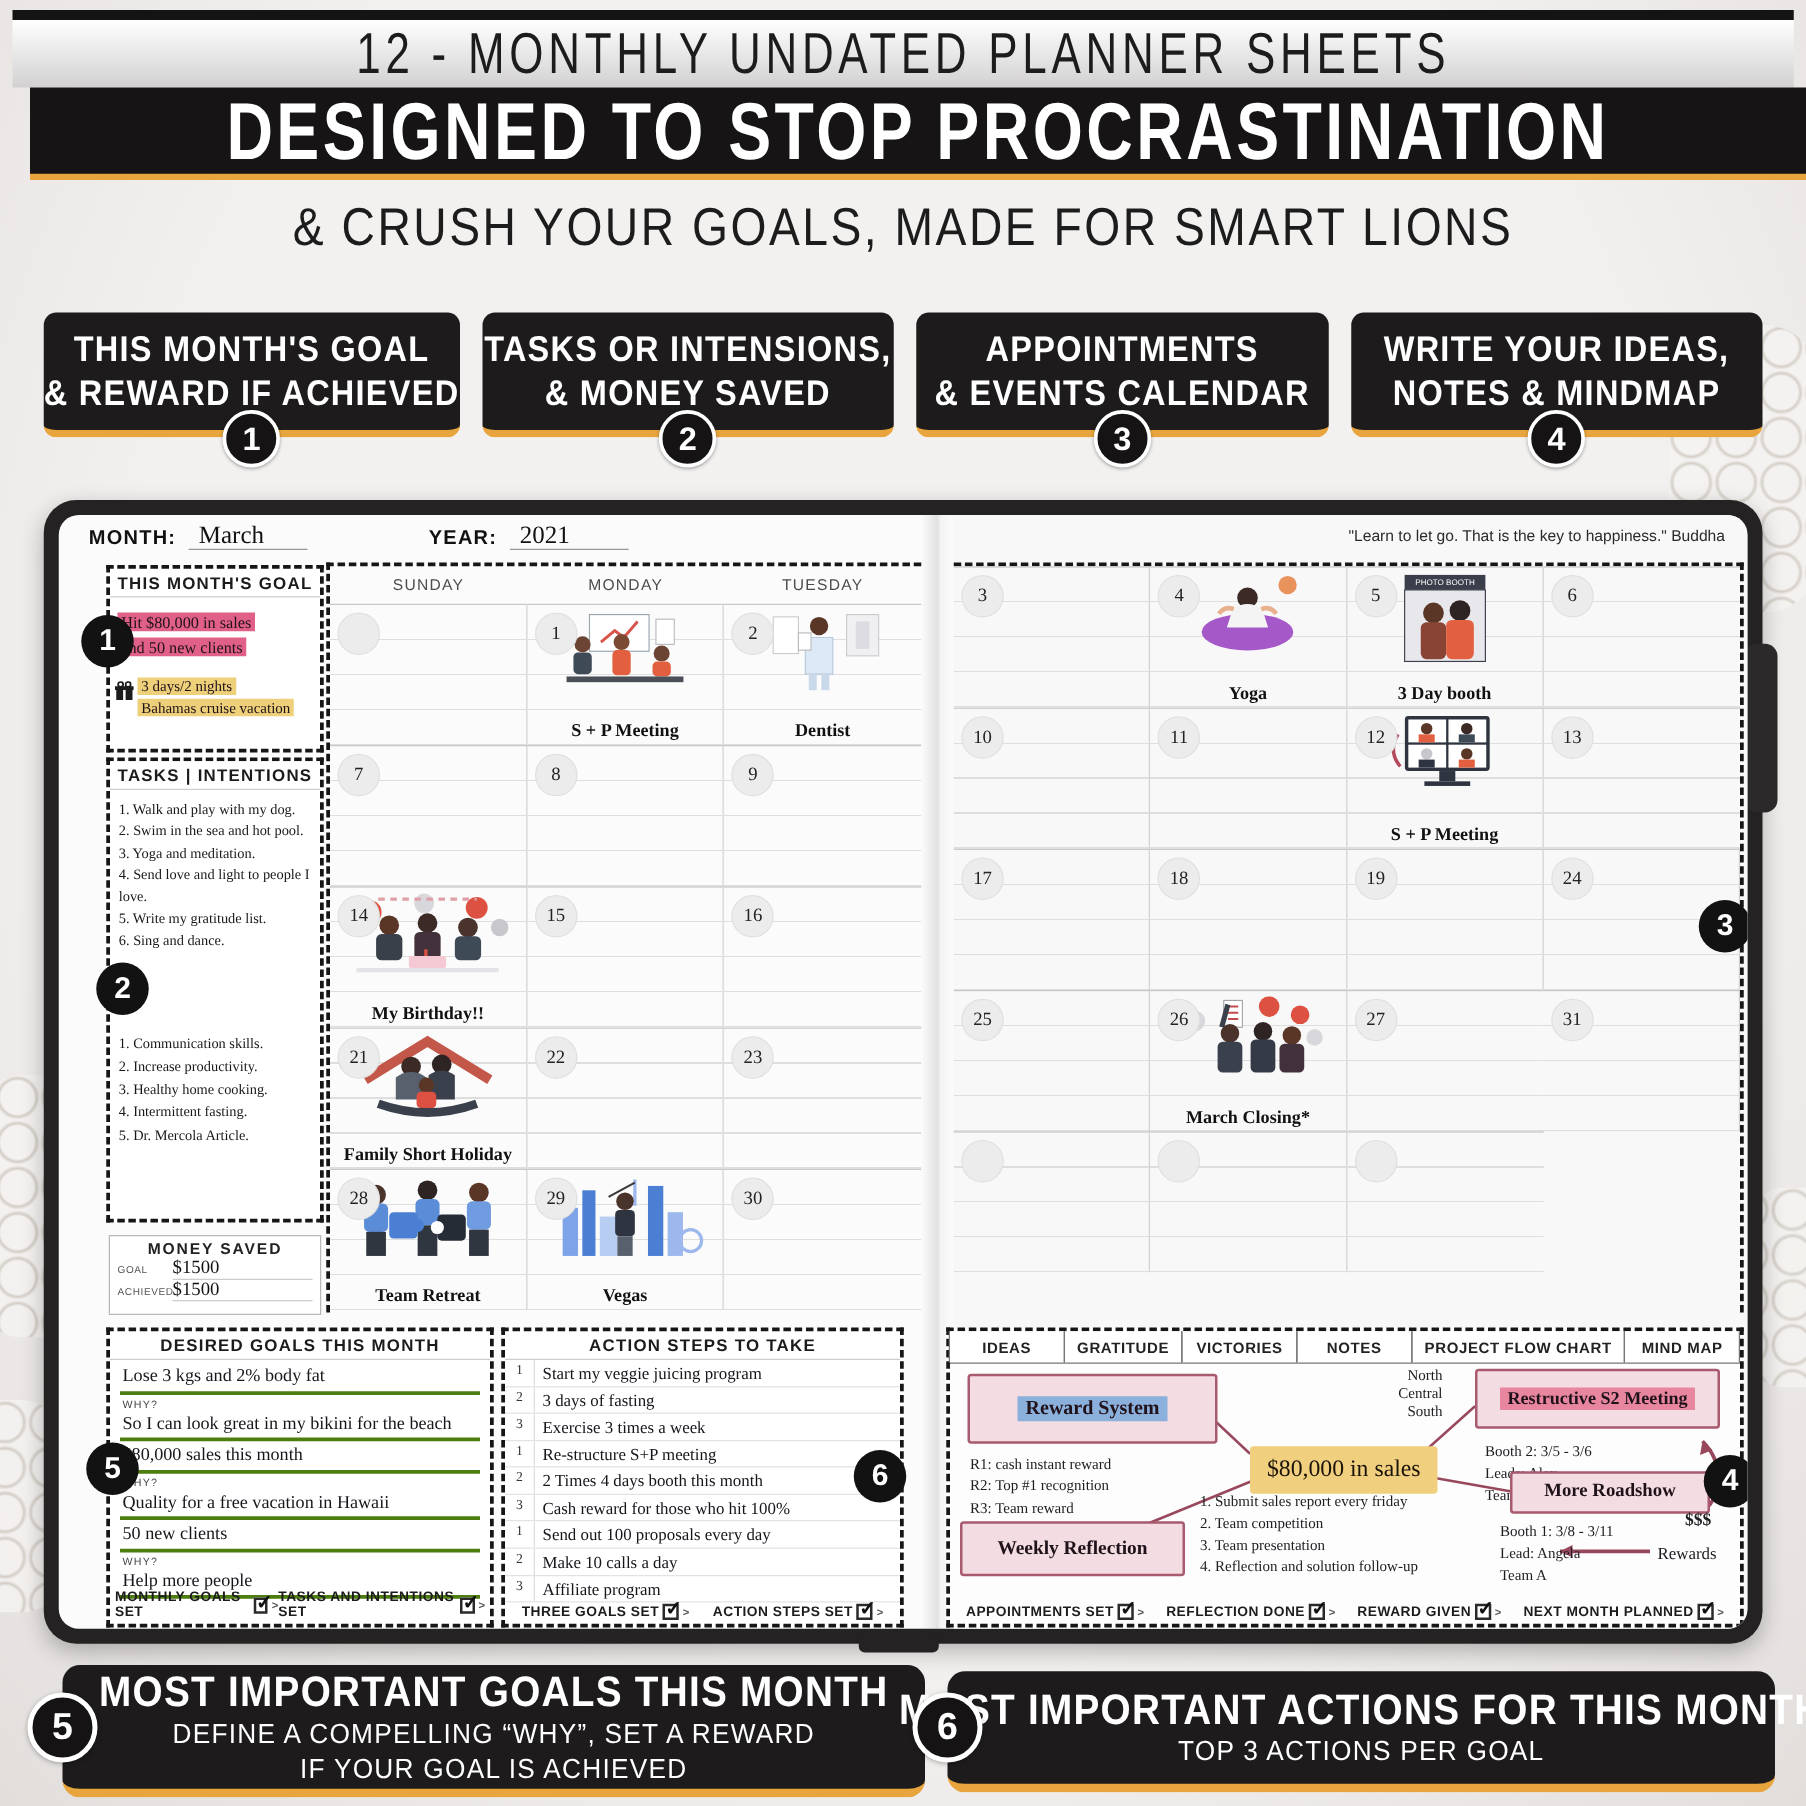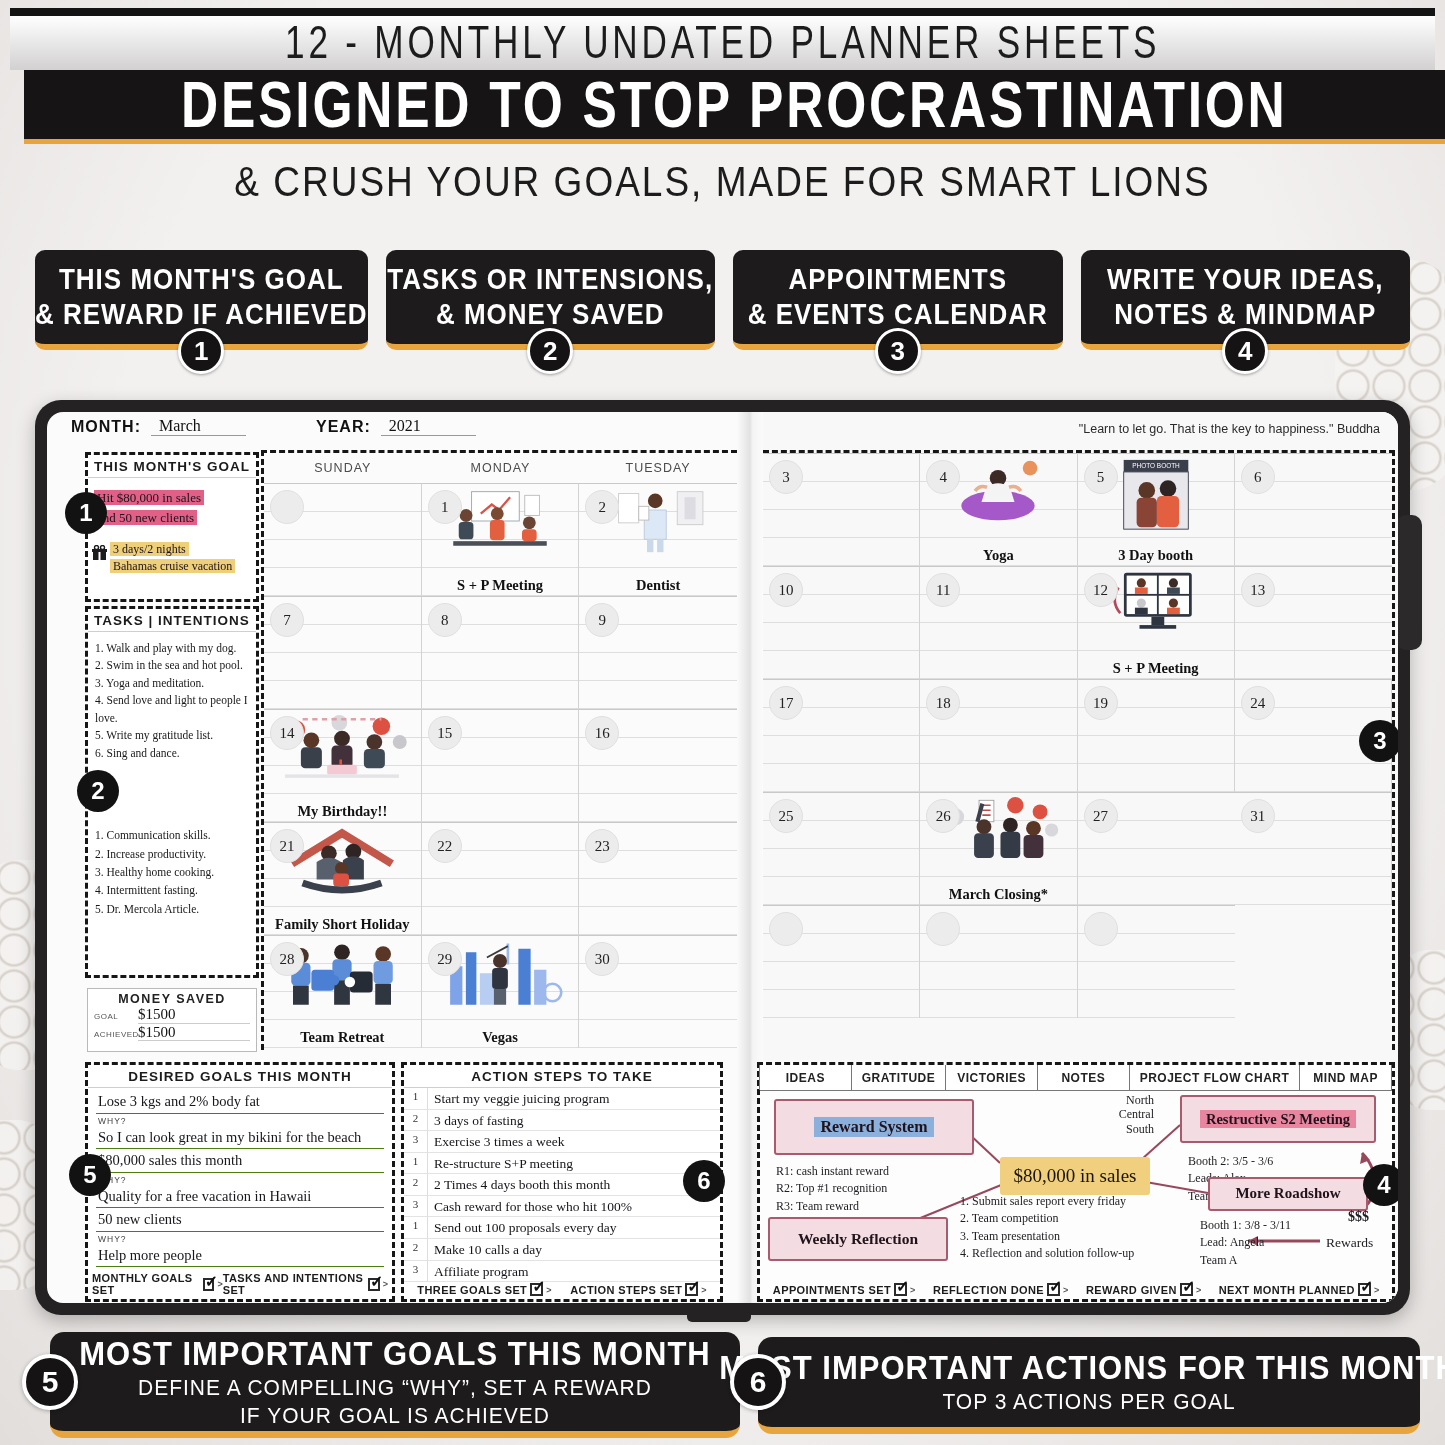--- a/index.html
+++ b/index.html
@@ -34,21 +34,21 @@
 
   .hand { font-family:cursive; }
   .dashedbox { border:3px dashed #161616; }
   .dotbg { background-image:radial-gradient(#bdbdbd 1px, transparent 1.5px); background-size:13px 13px; }
 
   .pbadge { position:absolute; width:42px; height:42px; background:#121212; border-radius:50%; color:#fff; font-size:24px; font-weight:700; display:flex; align-items:center; justify-content:center; z-index:8; }
 
   
   .mheader { position:absolute; left:24px; top:6px; display:flex; align-items:flex-end; gap:10px; }
   .mheader .lab { font-size:16px; font-weight:700; letter-spacing:1px; color:#111; }
-  .mheader .val { font-size:16px; color:#111; border-bottom:1px solid #999; min-width:95px; padding:0 8px 1px; line-height:1; }
+  .mheader .val { font-size:20px; color:#111; border-bottom:1px solid #999; min-width:95px; padding:0 8px 1px; line-height:1; }
   .quote { position:absolute; right:18px; top:10px; font-size:12.5px; color:#2b2b2b; }
 
   
   .goalbox { position:absolute; left:38px; top:40px; width:174px; height:150px; background:#fff; }
   .sec-title { text-align:center; font-size:13.5px; font-weight:700; letter-spacing:1px; color:#1b1b1b; padding:4px 0 3px; border-bottom:1px solid #cfcfcf; }
   .hl-pink { background:#e06088; padding:0 3px; }
   .hl-yellow { background:#eed07a; padding:0 3px; }
   .goal-lines { margin:10px 6px 0; font-size:13px; line-height:1.5; color:#20121a; }
   .reward-lines { margin:14px 4px 0 22px; font-size:12px; line-height:1.45; color:#20121a; position:relative; }
   .gift { position:absolute; left:-18px; top:4px; }
@@ -71,21 +71,21 @@
   .cal-head .dn { font-size:12.5px; letter-spacing:1px; color:#4c4c4c; display:flex; align-items:center; justify-content:center; }
   .cal-body { display:grid; }
   .cal-cell { position:relative; border-right:1px solid #d3d3d3; border-top:1px solid #c9c9c9; height:113px; background-image:repeating-linear-gradient(to bottom, transparent 0 27px, #dedede 27px 28px); }
   .day-circle { position:absolute; left:6px; top:6px; width:34px; height:34px; background:#ececec; border:1px solid #e0e0e0; border-radius:50%; display:flex; align-items:center; justify-content:center; font-size:15px; color:#222; z-index:2; }
   .illo { position:absolute; left:50%; top:4px; transform:translateX(-50%); z-index:1; }
   .event-label { position:absolute; left:0; right:0; bottom:2px; text-align:center; font-size:14.5px; font-weight:700; color:#111; z-index:3; }
 
   
   .dgbox { position:absolute; left:38px; top:650px; width:310px; height:240px; background:#fff; }
   .dg-rows { padding:2px 8px 0; }
-  .dg-goal { font-size:14.5px; color:#16161c; border-bottom:1px solid #4d7c0f; padding:2px 2px 1px; line-height:1.35; }
+  .dg-goal { font-size:14.5px; color:#16161c; border-bottom:3px solid #4d7c0f; padding:2px 2px 1px; line-height:1.35; }
   .dg-why { font-size:8.5px; letter-spacing:1px; color:#444; padding:2px 2px 0; }
   .boxfooter { position:absolute; left:4px; right:4px; bottom:3px; display:flex; justify-content:space-around; align-items:center; }
   .cb-item { display:flex; align-items:center; gap:3px; }
   .cb-label { font-size:11px; font-weight:700; letter-spacing:.4px; color:#1c1c1c; }
   .cb-box { position:relative; width:13px; height:13px; border:2px solid #2a2a2a; background:#fff; }
   .cb-box::after { content:"\2713"; position:absolute; left:0px; top:-8px; font-size:16px; font-weight:900; color:#111; }
   .cb-arrow { font-size:9px; color:#555; font-weight:700; }
 
   .asbox { position:absolute; left:354px; top:650px; width:322px; height:240px; background:#fff; }
   .as-row { display:grid; grid-template-columns:24px 1fr; border-bottom:1px solid #e3e3e3; }
@@ -156,21 +156,21 @@
   <div class="notebook">
     <div class="penclip"></div>
     <div class="notch"></div>
     <div class="pages">
       <div class="gutter"></div>
       <div class="rightpage"></div>
 
       <div class="mheader">
         <span class="lab">MONTH:</span>
         <span class="val hand">March</span>
-        <span class="lab" style="margin-left:60px">YEAR:</span>
+        <span class="lab" style="margin-left:87px">YEAR:</span>
         <span class="val hand">2021</span>
       </div>
       <div class="quote">"Learn to let go. That is the key to happiness." Buddha</div>
 
       <div class="pbadge" style="left:18px; top:80px;">1</div>
       <div class="pbadge" style="left:30px; top:358px;">2</div>
       <div class="pbadge" style="left:1312px; top:308px;">3</div>
       <div class="pbadge" style="left:1316px; top:752px;">4</div>
       <div class="pbadge" style="left:22px; top:742px;">5</div>
       <div class="pbadge" style="left:636px; top:748px;">6</div>

